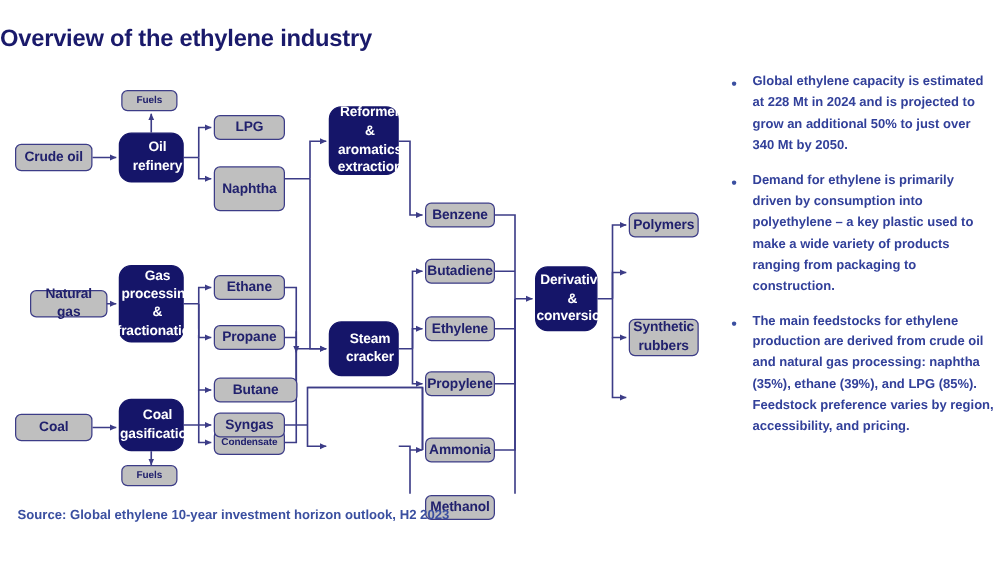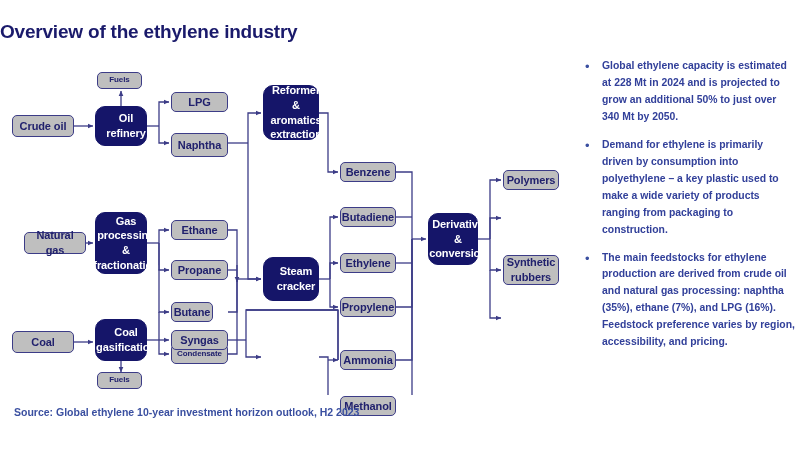--- a/index.html
+++ b/index.html
@@ -200,24 +200,24 @@
   <div class="node gray" style="left:12px;top:281px;width:62px;height:22px;">Coal</div>
 
   <div class="node gray small" style="left:97px;top:22px;width:45px;height:17px;">Fuels</div>
   <div class="node gray small" style="left:97px;top:322px;width:45px;height:17px;">Fuels</div>
 
   <div class="node navy" style="left:95px;top:162px;width:52px;height:62px;">Gas processing &amp; fractionation</div>
   <div class="node navy" style="left:95px;top:56px;width:52px;height:40px;">Oil refinery</div>
   <div class="node navy" style="left:95px;top:269px;width:52px;height:42px;">Coal gasification</div>
 
   <div class="node gray" style="left:171px;top:42px;width:57px;height:20px;">LPG</div>
-  <div class="node gray" style="left:171px;top:83px;width:57px;height:24px;">Naphtha</div>
+  <div class="node gray" style="left:171px;top:83px;width:57px;height:36px;">Naphtha</div>
   <div class="node gray" style="left:171px;top:170px;width:57px;height:20px;">Ethane</div>
   <div class="node gray" style="left:171px;top:210px;width:57px;height:20px;">Propane</div>
-  <div class="node gray" style="left:171px;top:252px;width:42px;height:20px;">Butane</div>
+  <div class="node gray" style="left:171px;top:252px;width:67px;height:20px;">Butane</div>
   <div class="node gray small" style="left:171px;top:294px;width:57px;height:20px;">Condensate</div>
   <div class="node gray" style="left:171px;top:280px;width:57px;height:20px;">Syngas</div>
 
   <div class="node navy" style="left:263px;top:35px;width:56px;height:55px;">Reformer &amp; aromatics extraction</div>
   <div class="node navy" style="left:263px;top:207px;width:56px;height:44px;">Steam cracker</div>
 
   <div class="node gray" style="left:340px;top:112px;width:56px;height:20px;">Benzene</div>
   <div class="node gray" style="left:340px;top:157px;width:56px;height:20px;">Butadiene</div>
   <div class="node gray" style="left:340px;top:203px;width:56px;height:20px;">Ethylene</div>
   <div class="node gray" style="left:340px;top:247px;width:56px;height:20px;">Propylene</div>
@@ -234,17 +234,17 @@
   <div class="bullet">
     <span class="bullet-dot">•</span>
     <span class="bullet-text">Global ethylene capacity is estimated at 228 Mt in 2024 and is projected to grow an additional 50% to just over 340 Mt by 2050.</span>
   </div>
   <div class="bullet">
     <span class="bullet-dot">•</span>
     <span class="bullet-text">Demand for ethylene is primarily driven by consumption into polyethylene – a key plastic used to make a wide variety of products ranging from packaging to construction.</span>
   </div>
   <div class="bullet">
     <span class="bullet-dot">•</span>
-    <span class="bullet-text">The main feedstocks for ethylene production are derived from crude oil and natural gas processing: naphtha (35%), ethane (7%), and LPG (16%). Feedstock preference varies by region, accessibility, and pricing.</span>
+    <span class="bullet-text">The main feedstocks for ethylene production are derived from crude oil and natural gas processing: naphtha (35%), ethane (39%), and LPG (85%). Feedstock preference varies by region, accessibility, and pricing.</span>
   </div>
 </div>
 
 <div id="source-note">Source: Global ethylene 10-year investment horizon outlook, H2 2023</div>
 
 </body></html>

